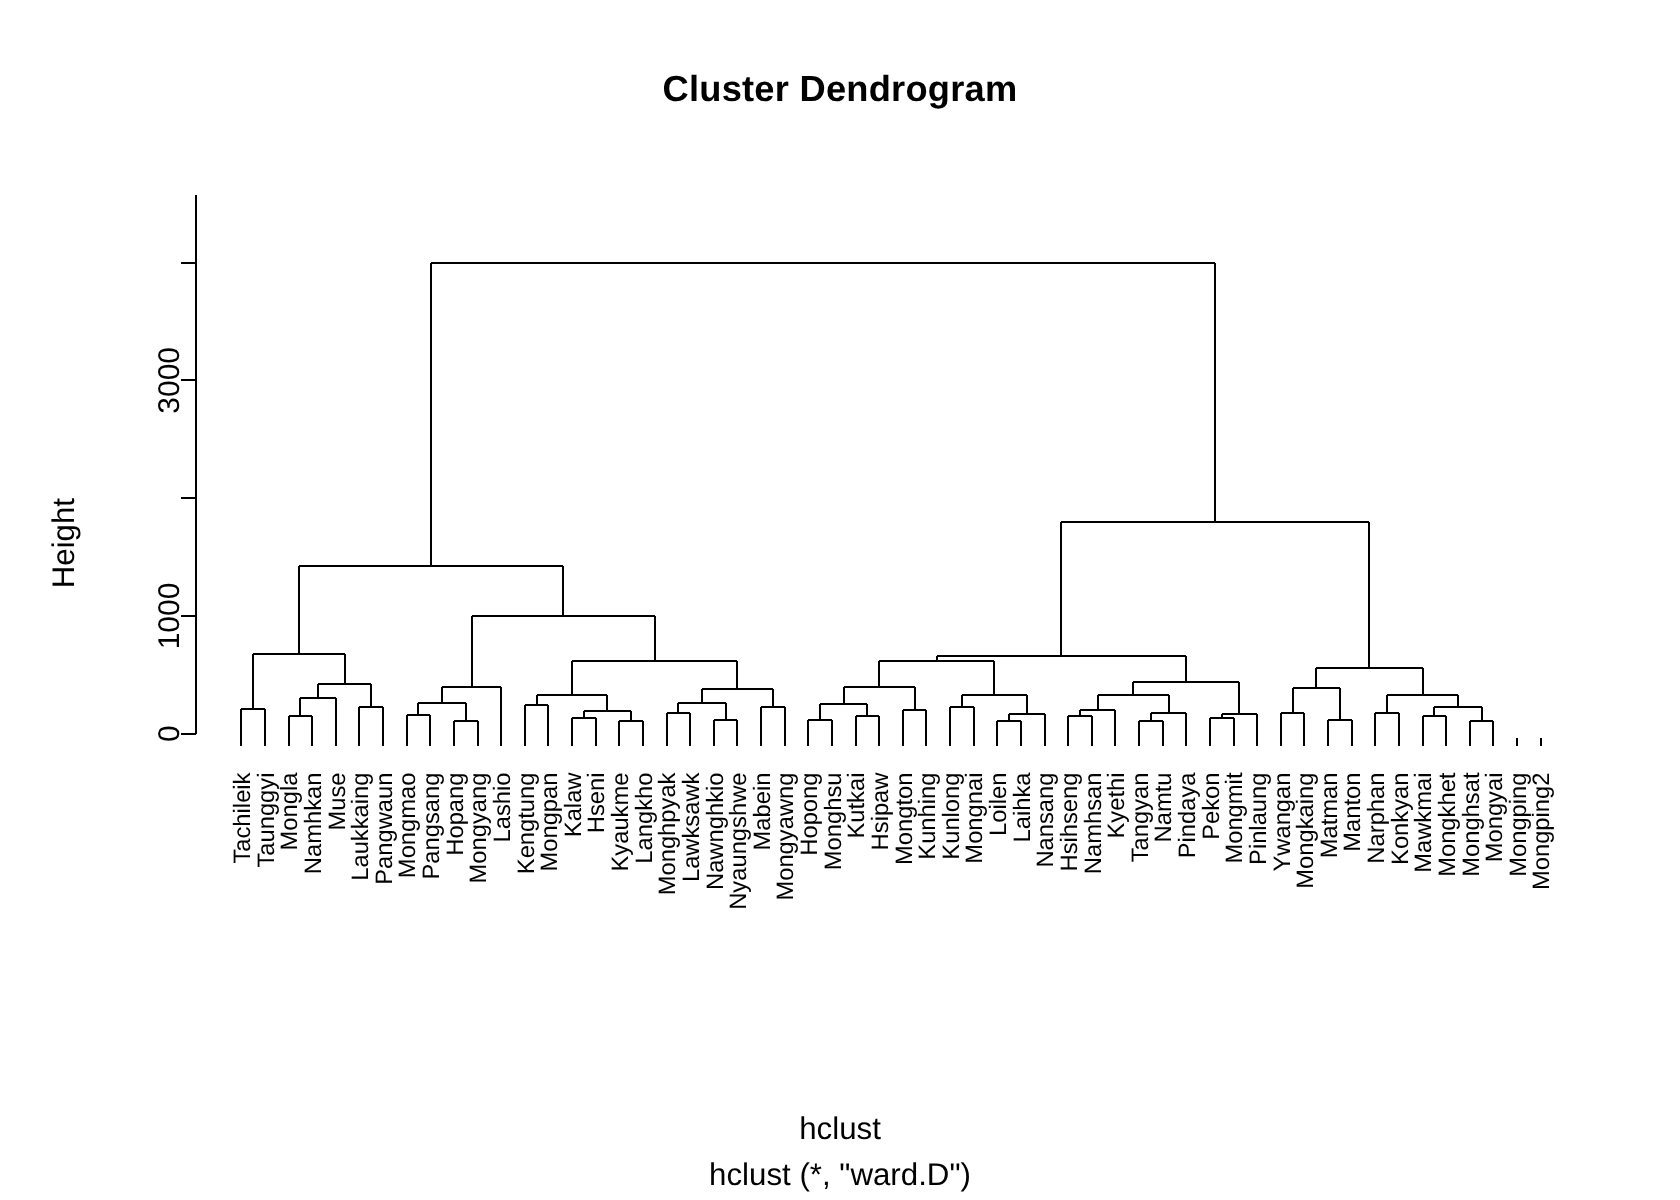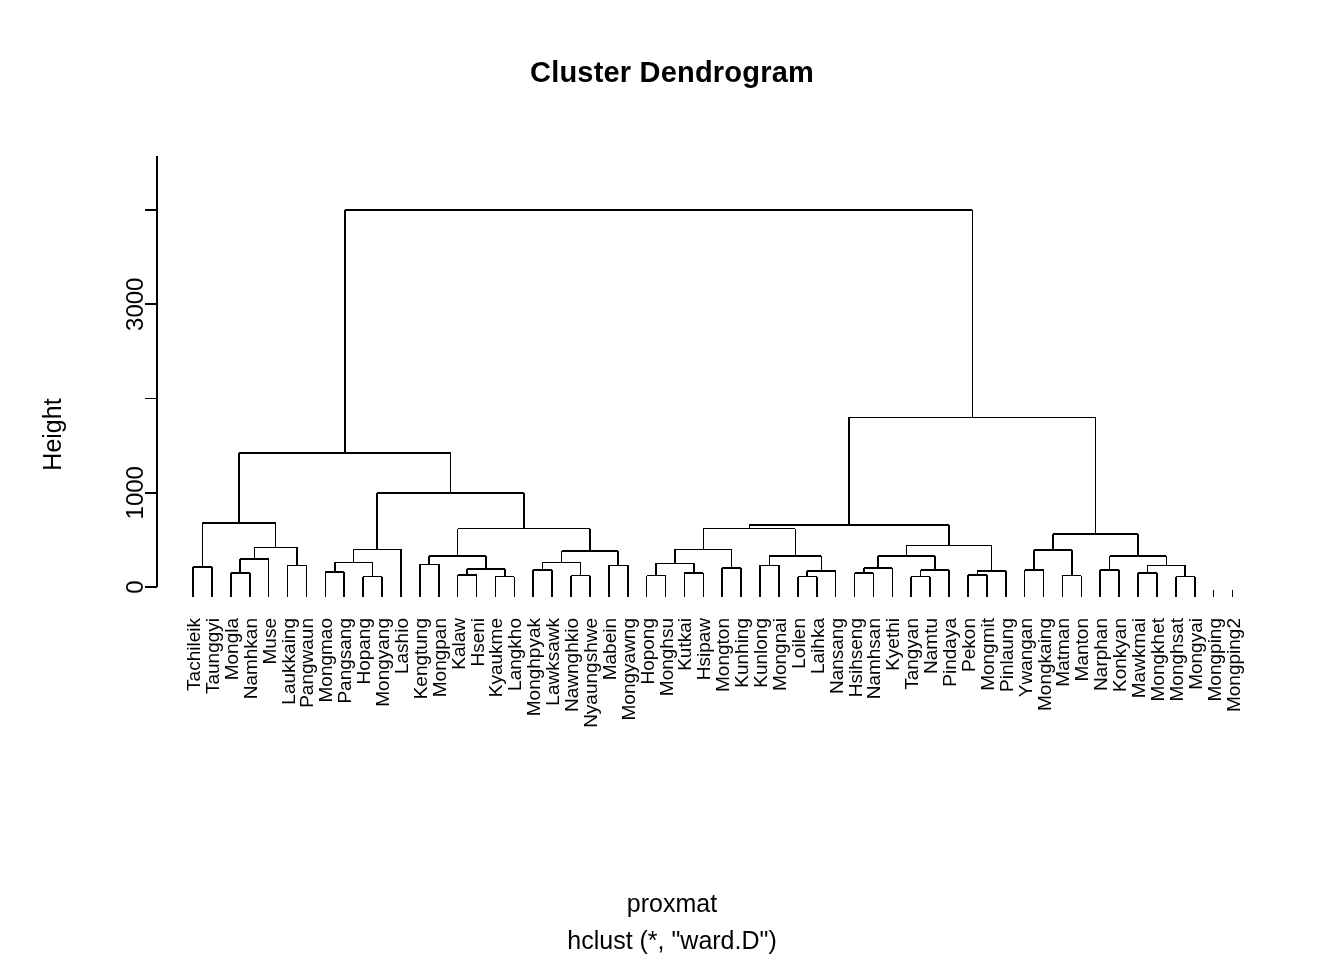--- a/index.html
+++ b/index.html
@@ -329,16 +329,16 @@
         <text x="1175.8" y="618" class="leaf-label" fill="#000000" text-anchor="end" transform="rotate(-90 1175.8 618)" dy="7">Monghsat</text>
         <line x1="1194.6999999999998" y1="590" x2="1194.6999999999998" y2="597" stroke="#000000" stroke-width="1.6" shape-rendering="crispEdges"></line>
         <text x="1194.6999999999998" y="618" class="leaf-label" fill="#000000" text-anchor="end" transform="rotate(-90 1194.6999999999998 618)" dy="7">Mongyai</text>
         <line x1="1213.6" y1="590" x2="1213.6" y2="597" stroke="#000000" stroke-width="1.6" shape-rendering="crispEdges"></line>
         <text x="1213.6" y="618" class="leaf-label" fill="#000000" text-anchor="end" transform="rotate(-90 1213.6 618)" dy="7">Mongping</text>
         <line x1="1232.5" y1="590" x2="1232.5" y2="597" stroke="#000000" stroke-width="1.6" shape-rendering="crispEdges"></line>
         <text x="1232.5" y="618" class="leaf-label" fill="#000000" text-anchor="end" transform="rotate(-90 1232.5 618)" dy="7">Mongping2</text>
       </g>
   </svg>
 
-  <div class="caption-block" id="caption-line1">proxmat</div>
+  <div class="caption-block" id="caption-line1">hclust</div>
   <div class="caption-block" id="caption-line2">hclust (*, "ward.D")</div>
 
 </div>
 
 </body></html>

